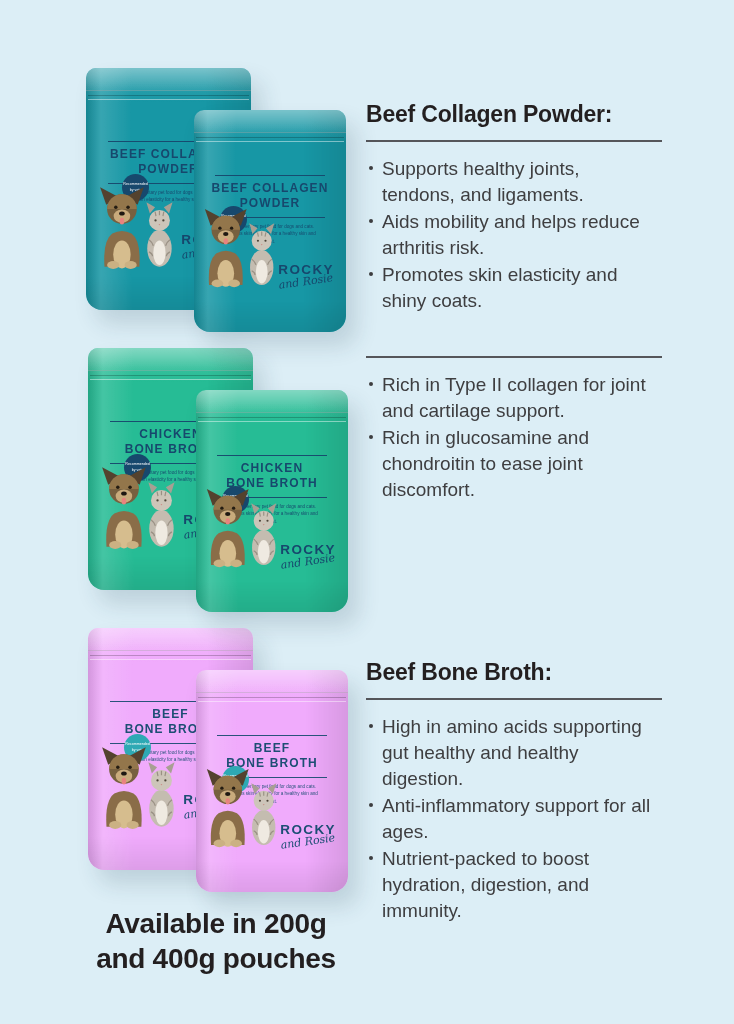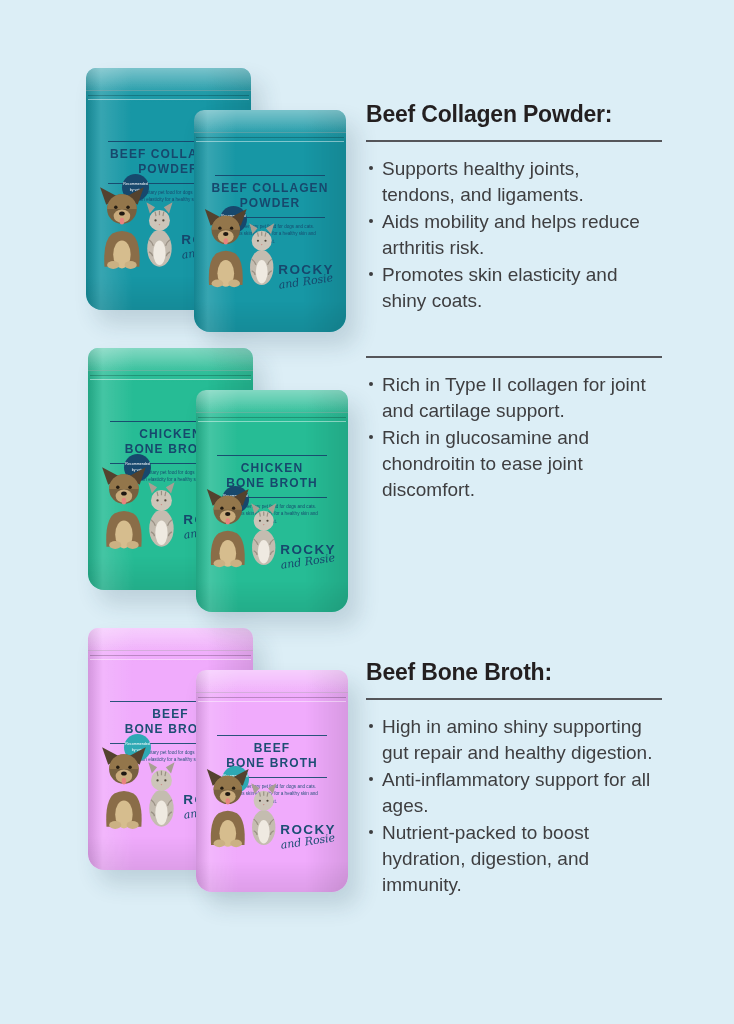--- a/index.html
+++ b/index.html
@@ -246,26 +246,30 @@
           <div class="bname">ROCKY</div>
           <div class="bscript">and Rosie</div>
         </div>
     </div>
   </div>
 
   <section class="info" style="top:628px;margin-top:31px;">
     <h2>Beef Bone Broth:</h2>
     <div class="hrule"></div>
     <ul>
-      <li>High in amino shiny supporting gut repair and healthy digestion.</li>
+      <li>High in amino acids supporting gut healthy and healthy digestion.</li>
       <li>Anti-inflammatory support for all ages.</li>
       <li>Nutrient-packed to boost hydration, digestion, and immunity.</li>
     </ul>
   </section>
 
+  <div class="caption">
+    <span>Available in 200g</span>
+    <span>and 400g pouches</span>
+  </div>
 
   <svg class="defs-svg">
     <defs>
       <g id="petscene">
 
         <path d="M64 32 l-4 -13 10 6 z" fill="#a89f93"></path>
         <path d="M86 32 l4 -13 -10 6 z" fill="#a89f93"></path>
         <ellipse cx="75" cy="72" rx="14" ry="21" fill="#c4bcb0"></ellipse>
         <ellipse cx="75" cy="77" rx="7" ry="14" fill="#efeae1"></ellipse>
         <path d="M63 62 q4 3 5 7 M87 62 q-4 3 -5 7 M63 76 q4 2 4 5 M87 76 q-4 2 -4 5" stroke="#9a9184" stroke-width="1.4" fill="none"></path>

